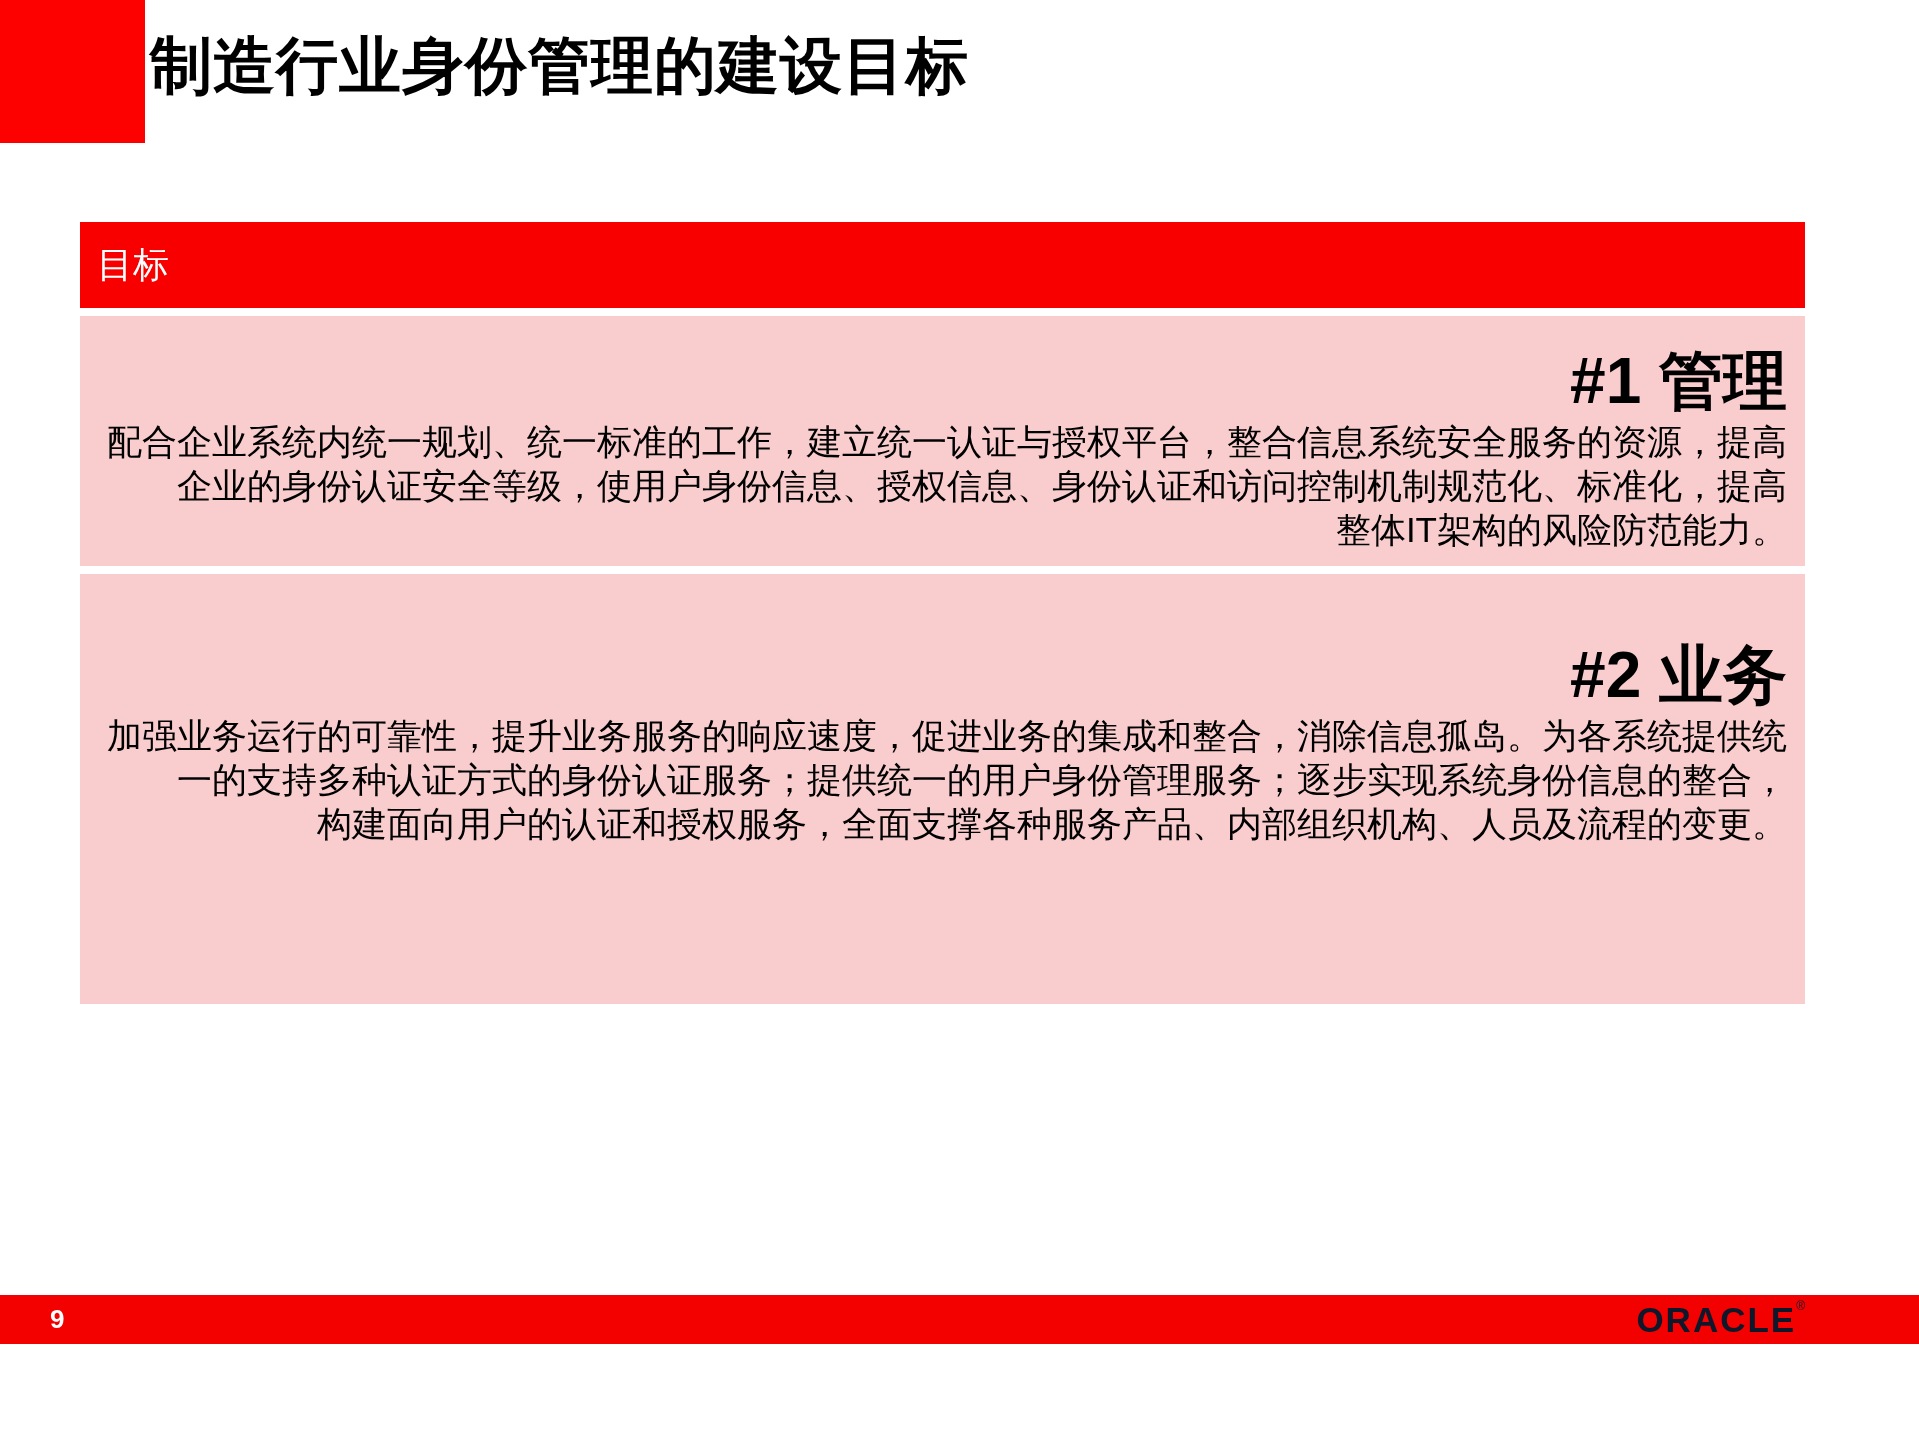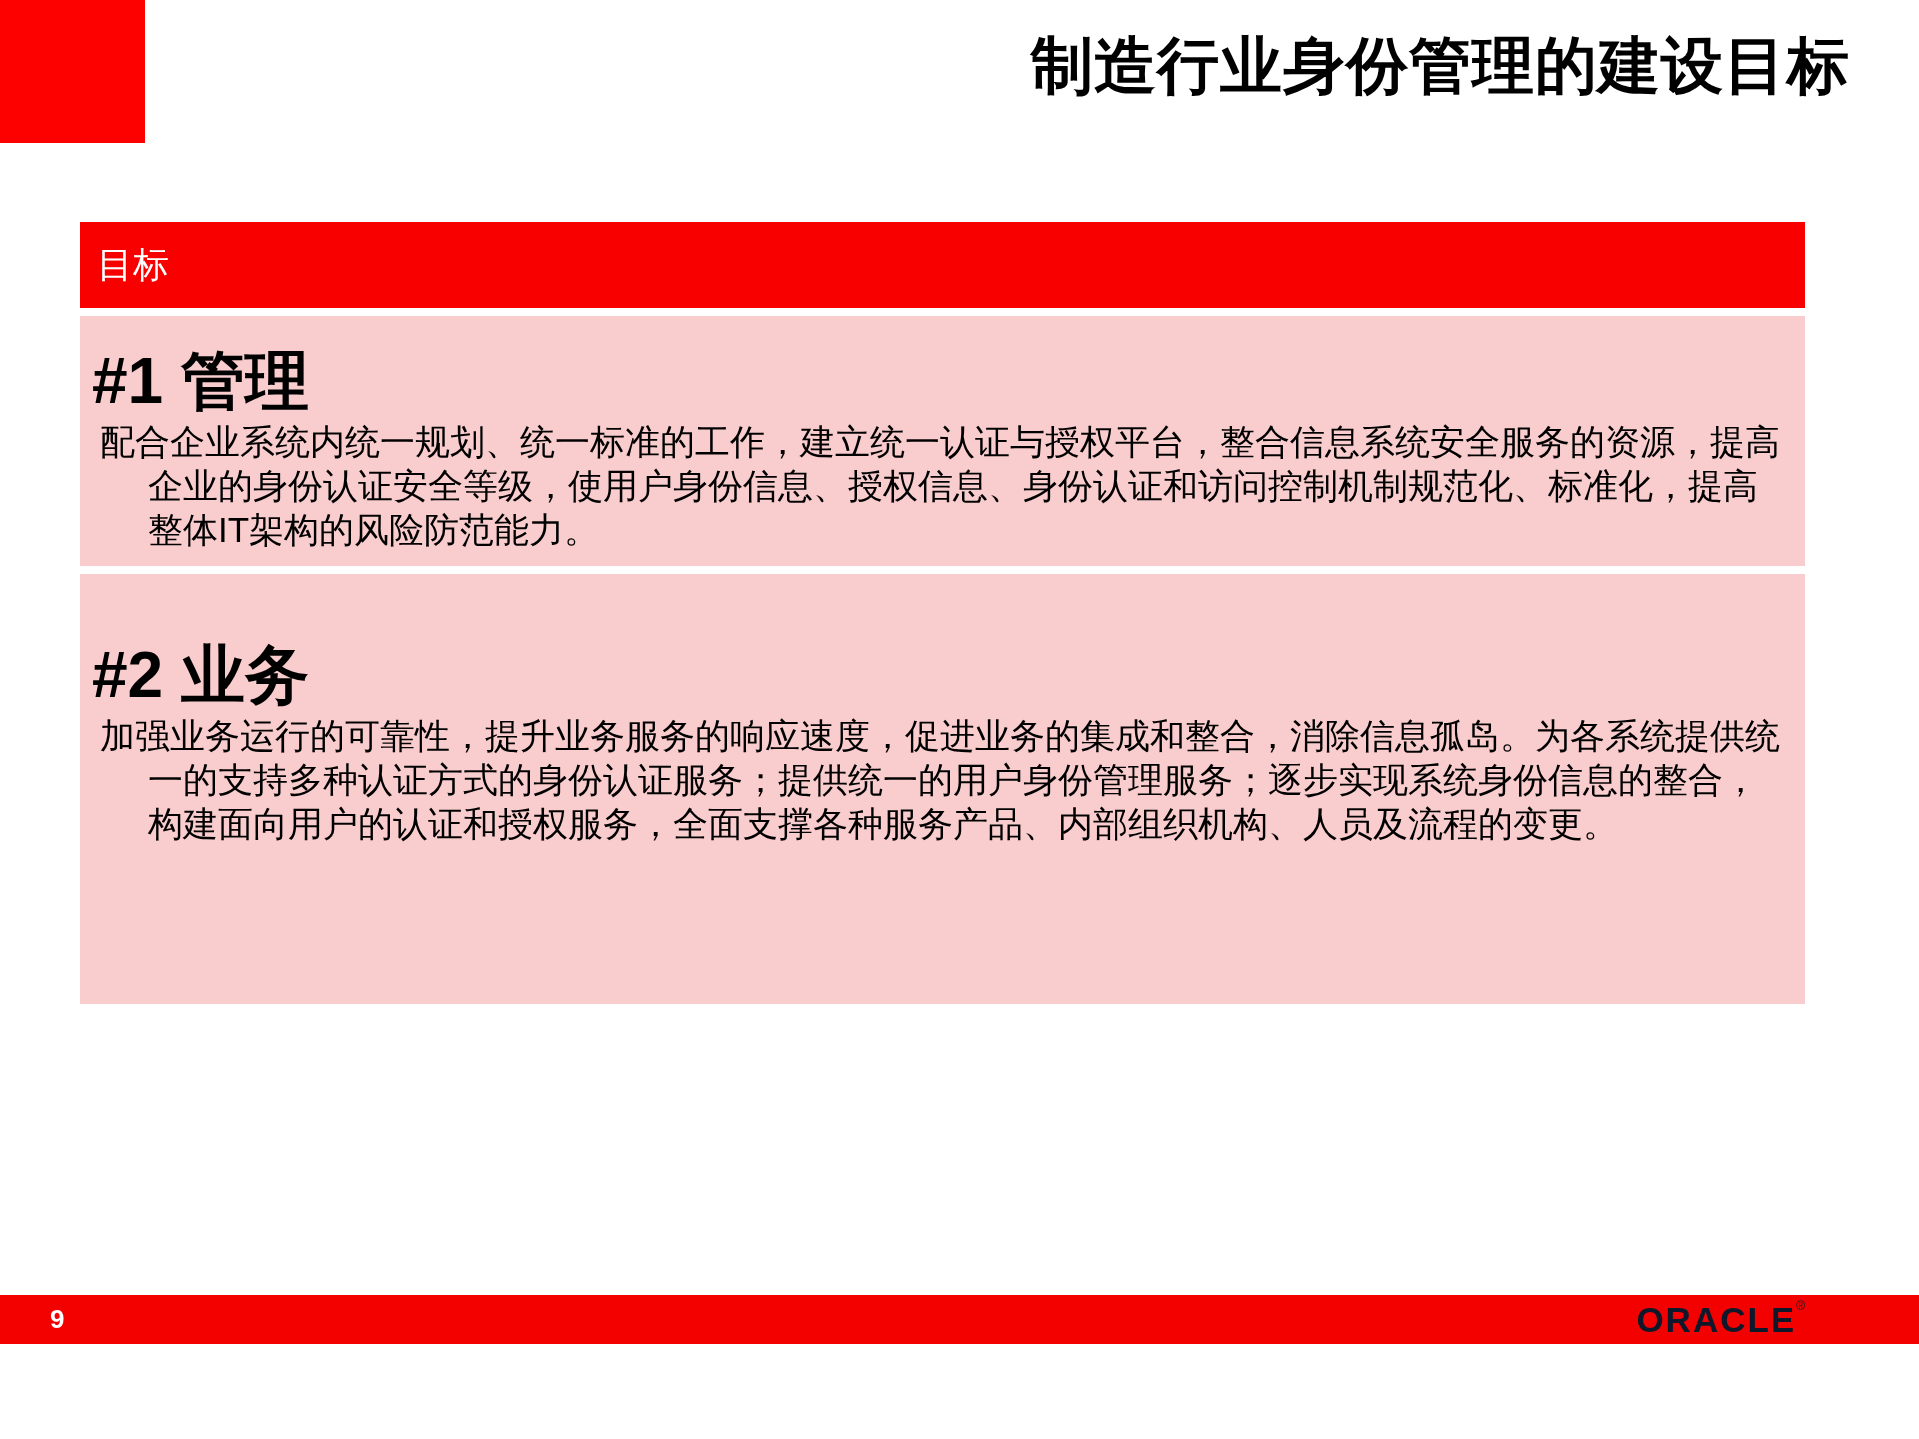--- a/index.html
+++ b/index.html
@@ -27,35 +27,35 @@
     position: absolute;
     left: 150px; top: 28px;
     width: 1700px;
   }
   .slide-title {
     font-size: 62px;
     line-height: 76px;
     font-weight: 700;
     color: #000000;
     letter-spacing: 1px;
-    text-align: right;
   }
   .slide-subtitle {
     margin-top: 4px;
     font-size: 42px;
     line-height: 50px;
     font-weight: 700;
     color: #ff0000;
   }
 
   
   .content {
     position: absolute;
     left: 80px; top: 222px;
     width: 1725px;
+    text-align: right;
   }
   .bar {
     height: 86px;
     background: #f90000;
     color: #ffffff;
     display: flex;
     align-items: center;
     padding-left: 17px;
     font-size: 36px;
     margin-bottom: 8px;

